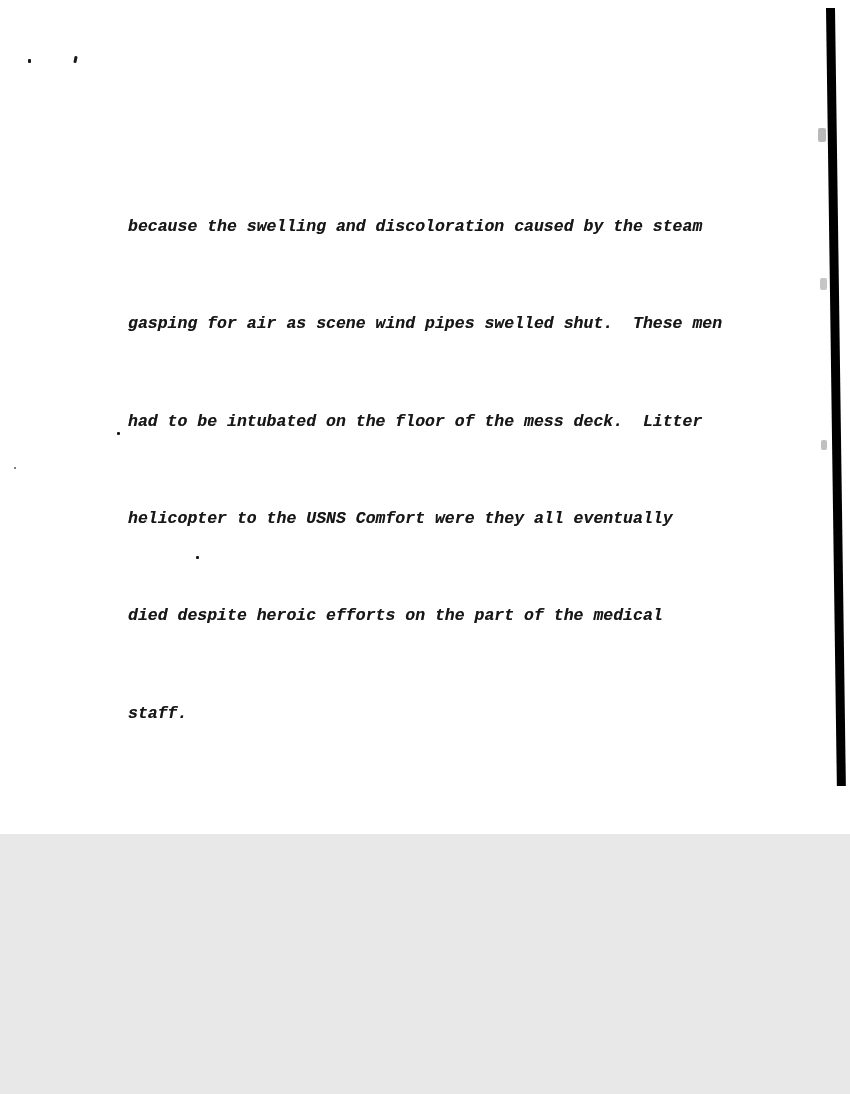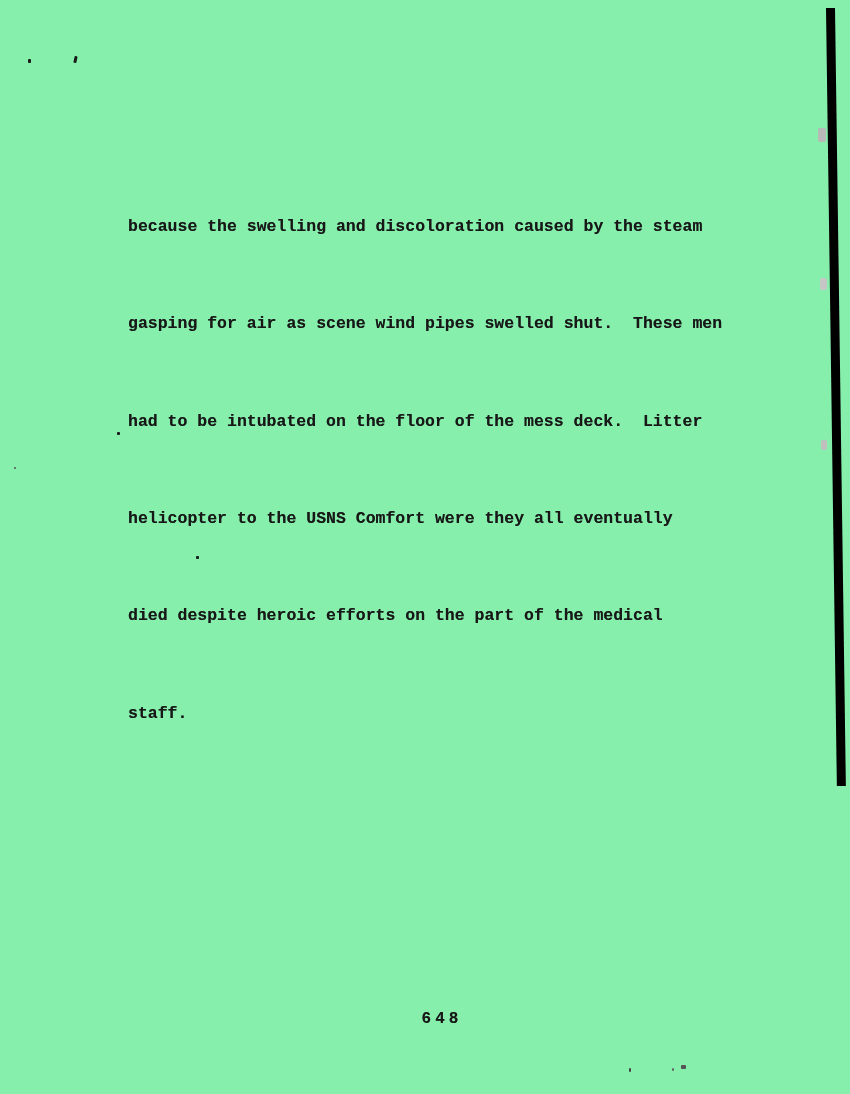--- a/index.html
+++ b/index.html
@@ -1,22 +1,23 @@
 <!DOCTYPE html>
 <html><head>
 <meta charset="utf-8">
 <style>
   html, body { margin: 0; padding: 0; background: #e8e8e8; }
   .page {
     position: relative;
     width: 850px;
-    height: 1094px;
-    background: #86efac;
+    height: 834px;
+    background: #ffffff;
     overflow: hidden;
     font-family: "Liberation Mono", "DejaVu Sans Mono", monospace;
+    font-style: italic;
   }
   .text-block {
     position: absolute;
     left: 128px;
     top: 146px;
     width: 640px;
     font-size: 16.5px;
     line-height: 32.45px;
     font-weight: 700;
     color: #171717;

